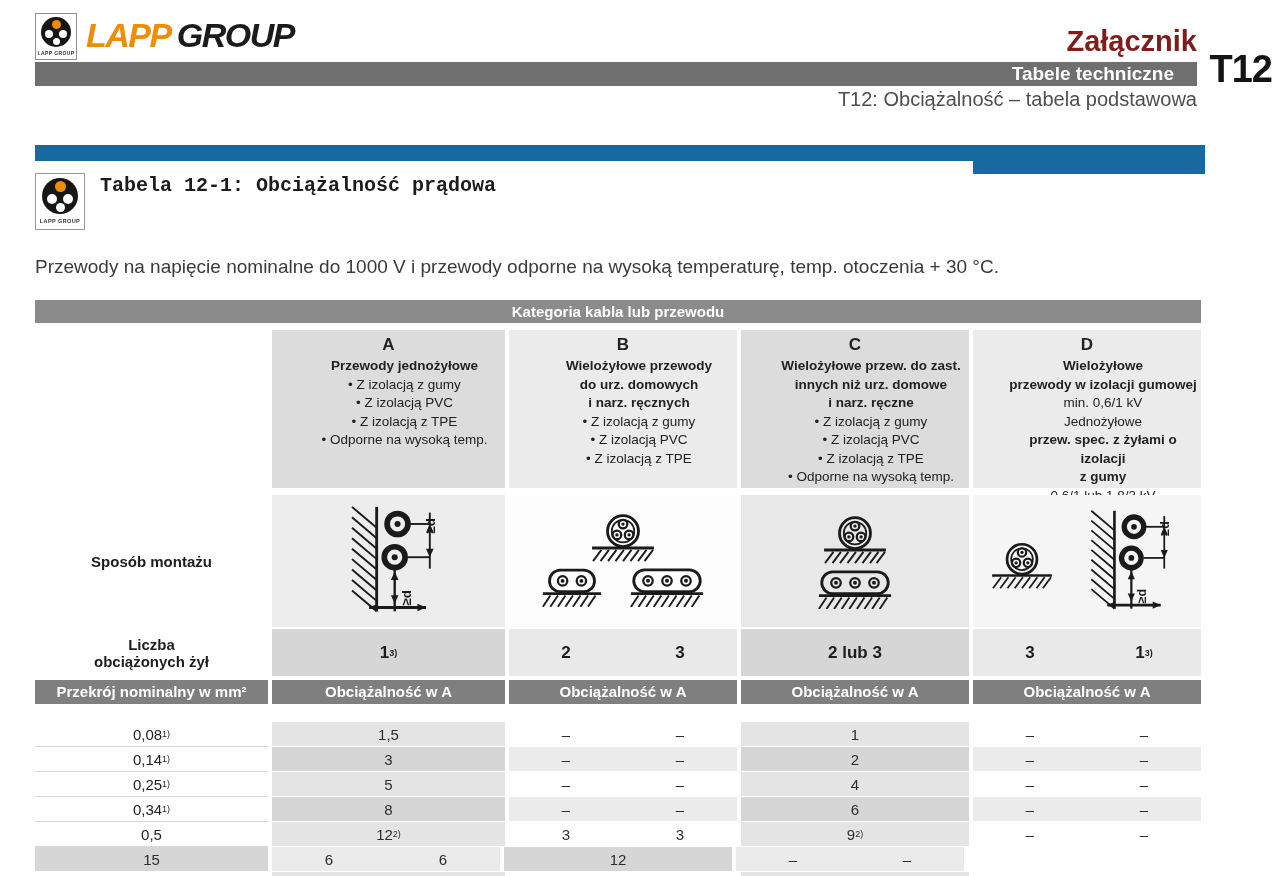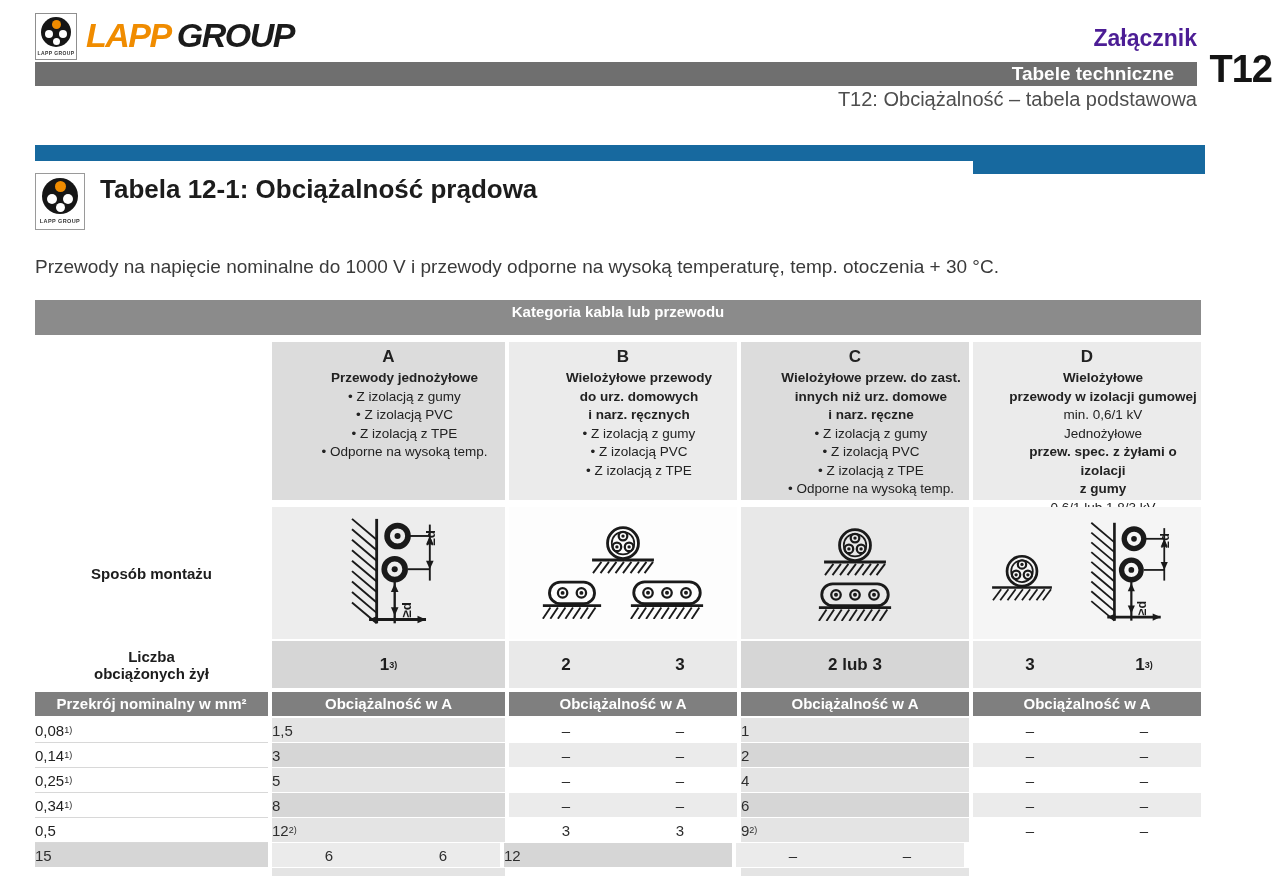--- a/index.html
+++ b/index.html
@@ -16,54 +16,54 @@
   .dot{position:absolute;border-radius:50%;}
   .dot-orange{width:9px;height:9px;background:#f08c00;left:10.5px;top:2.5px;}
   .dot-w1{width:8px;height:8px;background:#fff;left:4px;top:13px;}
   .dot-w2{width:8px;height:8px;background:#fff;left:18px;top:13px;}
   .dot-w3{width:7px;height:7px;background:#fff;left:11.5px;top:21px;}
   .logo-caption{font-size:5px;letter-spacing:.4px;color:#333;margin-top:3px;white-space:nowrap;font-weight:bold;}
   .wordmark{font-style:italic;font-weight:bold;font-size:34px;line-height:44px;letter-spacing:-1.5px;white-space:nowrap;}
   .wordmark .lapp{color:#f08c00;margin-right:6px;}
   .wordmark .group{color:#1b1b1b;}
 
-  .zalacznik{right:83px;top:25px;font-size:23px;font-weight:bold;color:#4c1d95;}
+  .zalacznik{right:83px;top:25px;font-size:29px;font-weight:bold;color:#7f1d1d;}
   .top-bar{left:35px;top:62px;width:1162px;height:24px;background:#6f6f6f;color:#fff;
     font-weight:bold;font-size:19px;line-height:24px;text-align:right;padding-right:23px;box-sizing:border-box;}
   .t12{right:8px;top:48px;font-size:38px;font-weight:bold;color:#141414;letter-spacing:-1px;text-align:right;}
   .page-subtitle{right:83px;top:88px;font-size:20px;color:#4e4e4e;}
 
   
   .blue-thin{left:35px;top:145px;width:938px;height:16px;background:#17699f;}
   .blue-thick{left:973px;top:145px;width:232px;height:29px;background:#17699f;}
 
   
   .sec-logo{left:35px;top:173px;width:50px;height:57px;border:1px solid #9a9a9a;background:#fff;
     display:flex;flex-direction:column;align-items:center;box-sizing:border-box;}
   .sec-circle{width:36px;height:36px;border-radius:50%;background:#161616;position:relative;margin-top:4px;}
   .sec-circle .dot-orange{width:11px;height:11px;left:12.5px;top:3px;}
   .sec-circle .dot-w1{width:10px;height:10px;left:5px;top:16px;}
   .sec-circle .dot-w2{width:10px;height:10px;left:21px;top:16px;}
   .sec-circle .dot-w3{width:9px;height:9px;left:13.5px;top:25px;}
   .sec-caption{font-size:5.5px;letter-spacing:.4px;color:#333;margin-top:4px;font-weight:bold;white-space:nowrap;}
-  .sec-title{left:100px;top:174px;font-size:26px;font-weight:bold;color:#1c1c1c;}
+  .sec-title{left:100px;top:174px;font-size:20px;font-weight:bold;color:#1c1c1c;font-family:Liberation Mono, monospace;}
 
   .intro{left:35px;top:256px;font-size:19px;color:#3a3a3a;}
 
   
   .dtable{left:35px;top:300px;width:1166px;}
   .trow{display:flex;gap:4px;}
   .cell{box-sizing:border-box;}
   .c-label{width:233px;}
   .c-a{width:233px;}
   .c-b{width:228px;}
   .c-c{width:228px;}
   .c-d{width:228px;}
 
-  .band{height:35px;background:#8b8b8b;color:#fff;font-weight:bold;font-size:15px;line-height:23px;text-align:center;margin-bottom:7px;}
+  .band{height:23px;background:#8b8b8b;color:#fff;font-weight:bold;font-size:15px;line-height:23px;text-align:center;margin-bottom:7px;}
 
   .cat-row{margin-bottom:7px;}
   .cat-box{height:158px;text-align:center;padding-top:5px;color:#222;}
   .bg-dk{background:#dcdcdc;}
   .bg-lt{background:#ebebeb;}
   .cat-letter{font-size:17px;font-weight:bold;margin-bottom:2px;}
   .cl{font-size:13.5px;line-height:18.5px;padding-left:32px;}
   .cb{font-weight:bold;}
 
   .mont-row{margin-bottom:2px;}
@@ -73,25 +73,25 @@
   .mont-c{background:#e8e8e8;flex-direction:column;justify-content:flex-start;padding-top:10px;}
   .mont-d{background:#f5f5f5;gap:14px;}
   .mont-b .pair{display:flex;gap:26px;margin-top:4px;align-items:flex-end;}
   .row-label{display:flex;flex-direction:column;align-items:center;justify-content:center;font-weight:bold;font-size:15px;color:#1d1d1d;background:#fff;}
 
   .liczba-row{margin-bottom:4px;}
   .liczba{height:47px;display:flex;align-items:center;justify-content:center;font-weight:bold;font-size:17px;color:#1d1d1d;}
   .lz-dk{background:#d6d6d6;}
   .lz-lt{background:#e9e9e9;}
 
-  .hdr-row{margin-bottom:2px;}
+  .hdr-row{margin-bottom:18px;}
   .hdr{height:24px;background:#7f7f7f;color:#fff;font-weight:bold;font-size:15px;line-height:24px;text-align:center;}
 
   .drow{height:25px;}
-  .drow .cell{border-bottom:1px solid #fff;display:flex;align-items:center;font-size:15px;color:#2e2e2e;}
+  .drow .cell{border-bottom:1px solid #fff;display:flex;align-items:center;justify-content:center;font-size:15px;color:#2e2e2e;}
   .drow .dlabel{border-bottom:1px solid #d8d8d8;background:#fff;color:#1f1f1f;}
   .split{display:flex;padding:0;}
   .half{flex:1 1 0;display:flex;align-items:center;justify-content:center;}
   .data-rows .drow:nth-child(odd) .va{background:#e4e4e4;}
   .data-rows .drow:nth-child(odd) .vb{background:#ffffff;}
   .data-rows .drow:nth-child(even) .va{background:#d6d6d6;}
   .data-rows .drow:nth-child(even) .vb{background:#ebebeb;}
 
   sup.s{font-size:9px;vertical-align:5px;line-height:0;}
   svg{display:block;}

